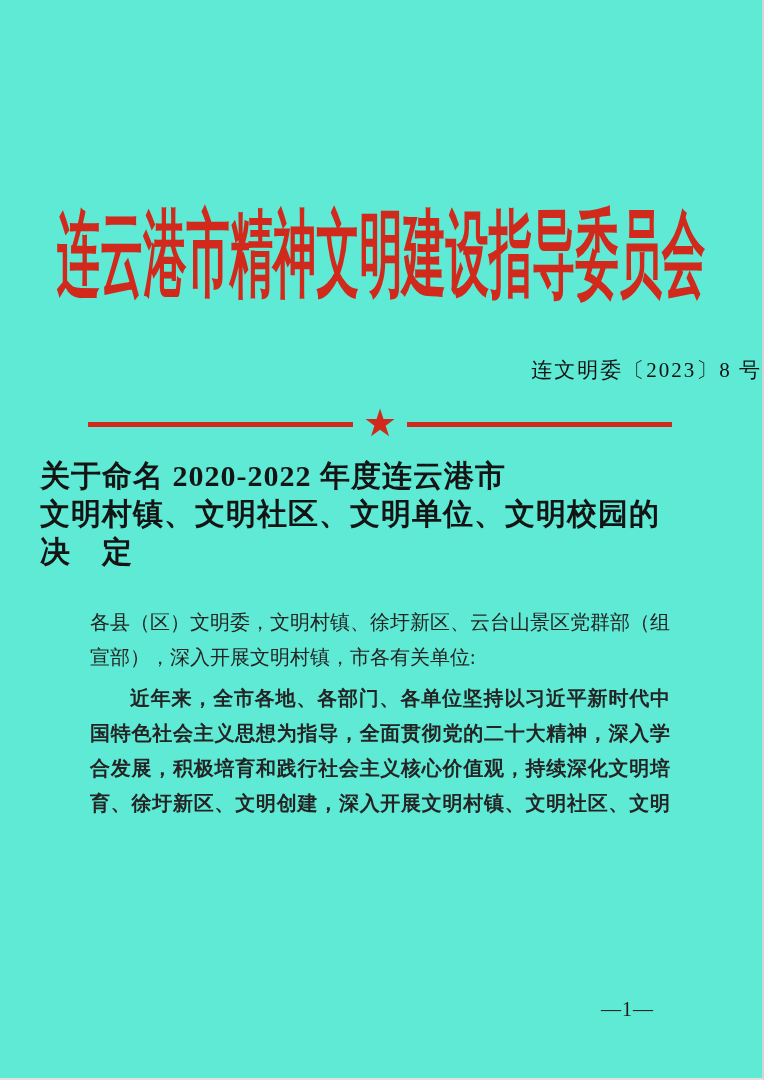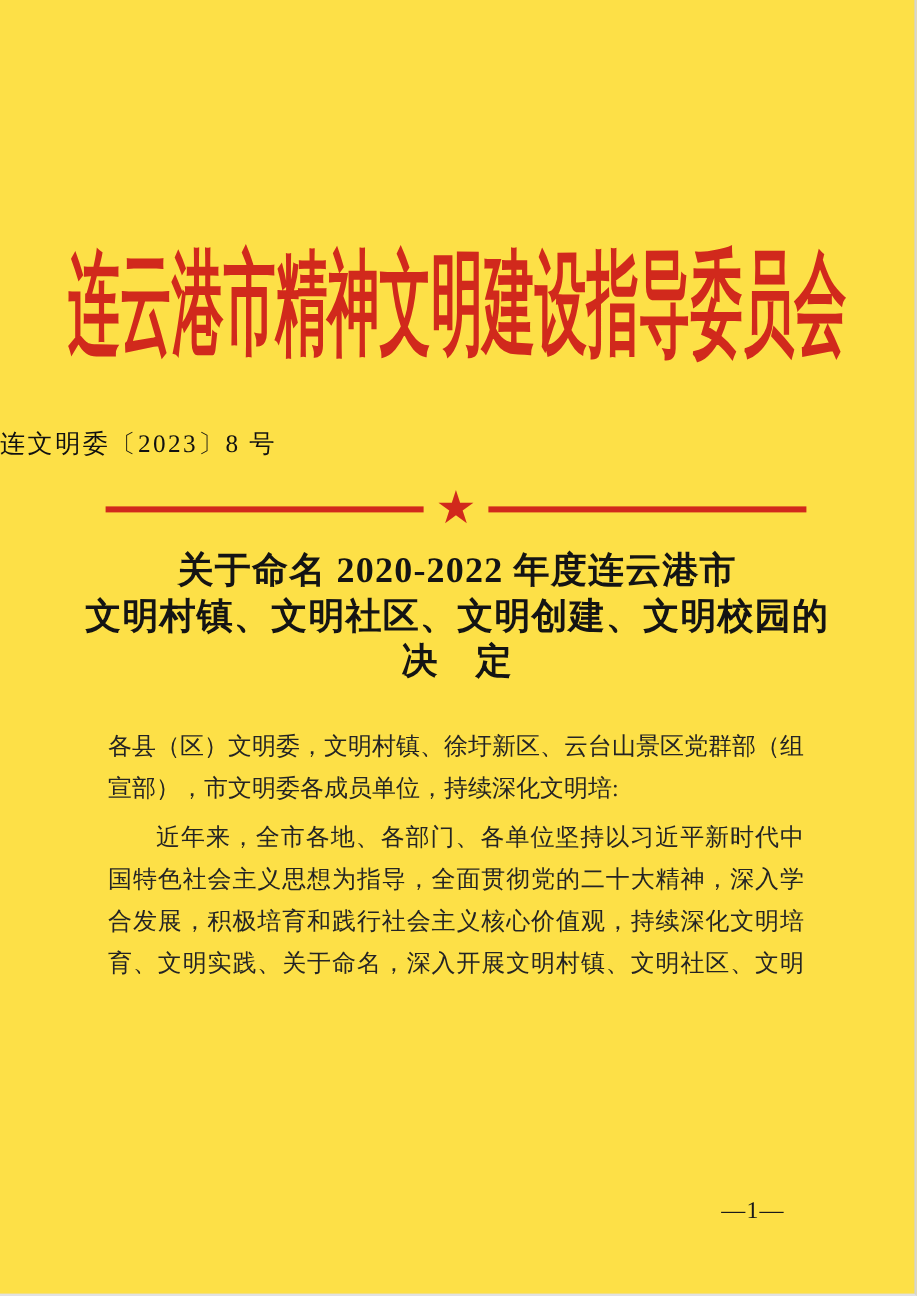--- a/index.html
+++ b/index.html
@@ -7,21 +7,21 @@
   body {
     font-family: "Liberation Serif", "DejaVu Serif", serif;
     background: #ffffff;
     position: relative;
     overflow: hidden;
     color: #1e1e1e;
   }
   .page {
     position: absolute;
     inset: 0;
-    background: #fde047;
+    background: #5eead4;
     border-right: 2px solid #d4d4d4;
     border-bottom: 2px solid #e2e2e2;
   }
 
   
   .agency-band {
     position: absolute;
     top: 196px; left: 0; right: 0;
     height: 116px;
     display: flex;
@@ -38,21 +38,21 @@
     transform: scaleX(0.46);
     transform-origin: 50% 50%;
     letter-spacing: 0px;
     line-height: 1;
   }
 
   
   .doc-number {
     position: absolute;
     top: 356px; left: 0; right: 0;
-    text-align: left;
+    text-align: right;
     font-size: 21px;
     letter-spacing: 2px;
     color: #111;
   }
 
   
   .rule-row {
     position: absolute;
     top: 404px; left: 88px; right: 90px;
     height: 40px;
@@ -72,37 +72,36 @@
     transform: translateY(-1px);
     font-family: "DejaVu Sans", sans-serif;
   }
 
   
   .doc-title {
     position: absolute;
     top: 457px; left: 40px; right: 40px;
   }
   .title-line {
-    text-align: center;
     font-size: 30px;
     font-weight: bold;
     line-height: 38px;
     letter-spacing: 1px;
     color: #141414;
   }
 
   
   .body-block {
     position: absolute;
     top: 605px; left: 90px; right: 92px;
     font-size: 20px;
     line-height: 35px;
     color: #242424;
   }
-  .para-2 { margin-top: 6px; }
+  .para-2 { margin-top: 6px; font-weight: bold; }
   .body-line {
     text-align: justify;
     text-align-last: justify;
   }
   .body-line.no-just { text-align-last: left; }
   .body-line.indent { text-indent: 2em; }
 
   
   .page-number {
     position: absolute;
@@ -125,32 +124,32 @@
   <div class="doc-number">连文明委〔2023〕8 号</div>
 
   <div class="rule-row">
     <div class="rule-seg"></div>
     <div class="rule-star">★</div>
     <div class="rule-seg"></div>
   </div>
 
   <div class="doc-title">
       <div class="title-line">关于命名 2020-2022 年度连云港市</div>
-      <div class="title-line">文明村镇、文明社区、文明创建、文明校园的</div>
+      <div class="title-line">文明村镇、文明社区、文明单位、文明校园的</div>
       <div class="title-line">决　定</div>
     </div>
 
   <div class="body-block">
     <div class="para-1">
         <div class="body-line">各县（区）文明委，文明村镇、徐圩新区、云台山景区党群部（组</div>
-        <div class="body-line no-just">宣部），市文明委各成员单位，持续深化文明培:</div>
+        <div class="body-line no-just">宣部），深入开展文明村镇，市各有关单位:</div>
       </div>
     <div class="para-2">
         <div class="body-line indent">近年来，全市各地、各部门、各单位坚持以习近平新时代中</div>
         <div class="body-line">国特色社会主义思想为指导，全面贯彻党的二十大精神，深入学</div>
         <div class="body-line">合发展，积极培育和践行社会主义核心价值观，持续深化文明培</div>
-        <div class="body-line">育、文明实践、关于命名，深入开展文明村镇、文明社区、文明</div>
+        <div class="body-line">育、徐圩新区、文明创建，深入开展文明村镇、文明社区、文明</div>
       </div>
   </div>
 
   <div class="page-number">—1—</div>
 
 </div>
 
 </body></html>

